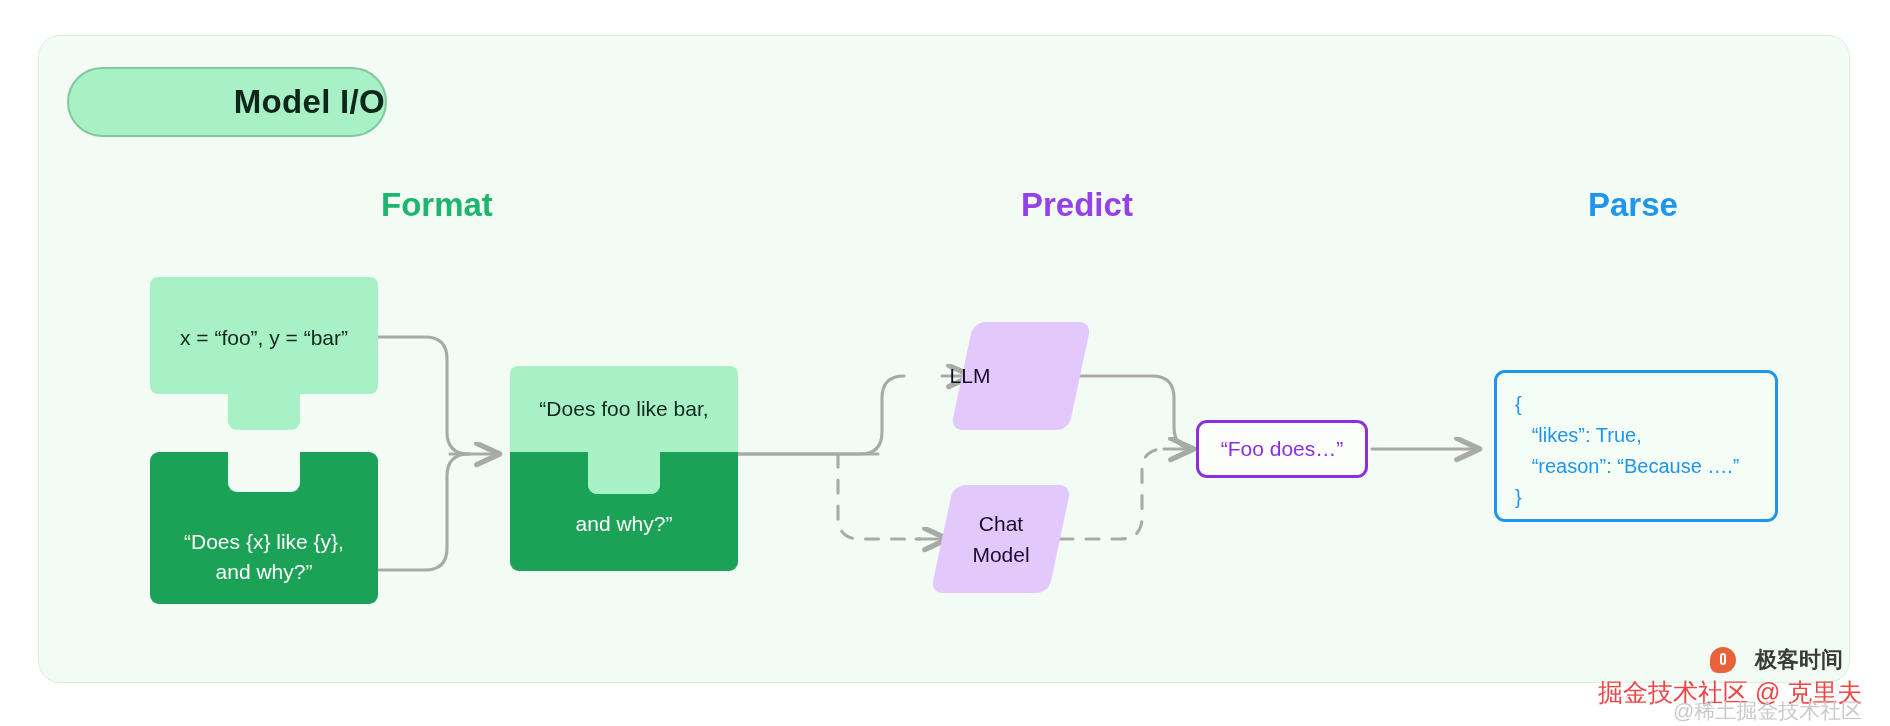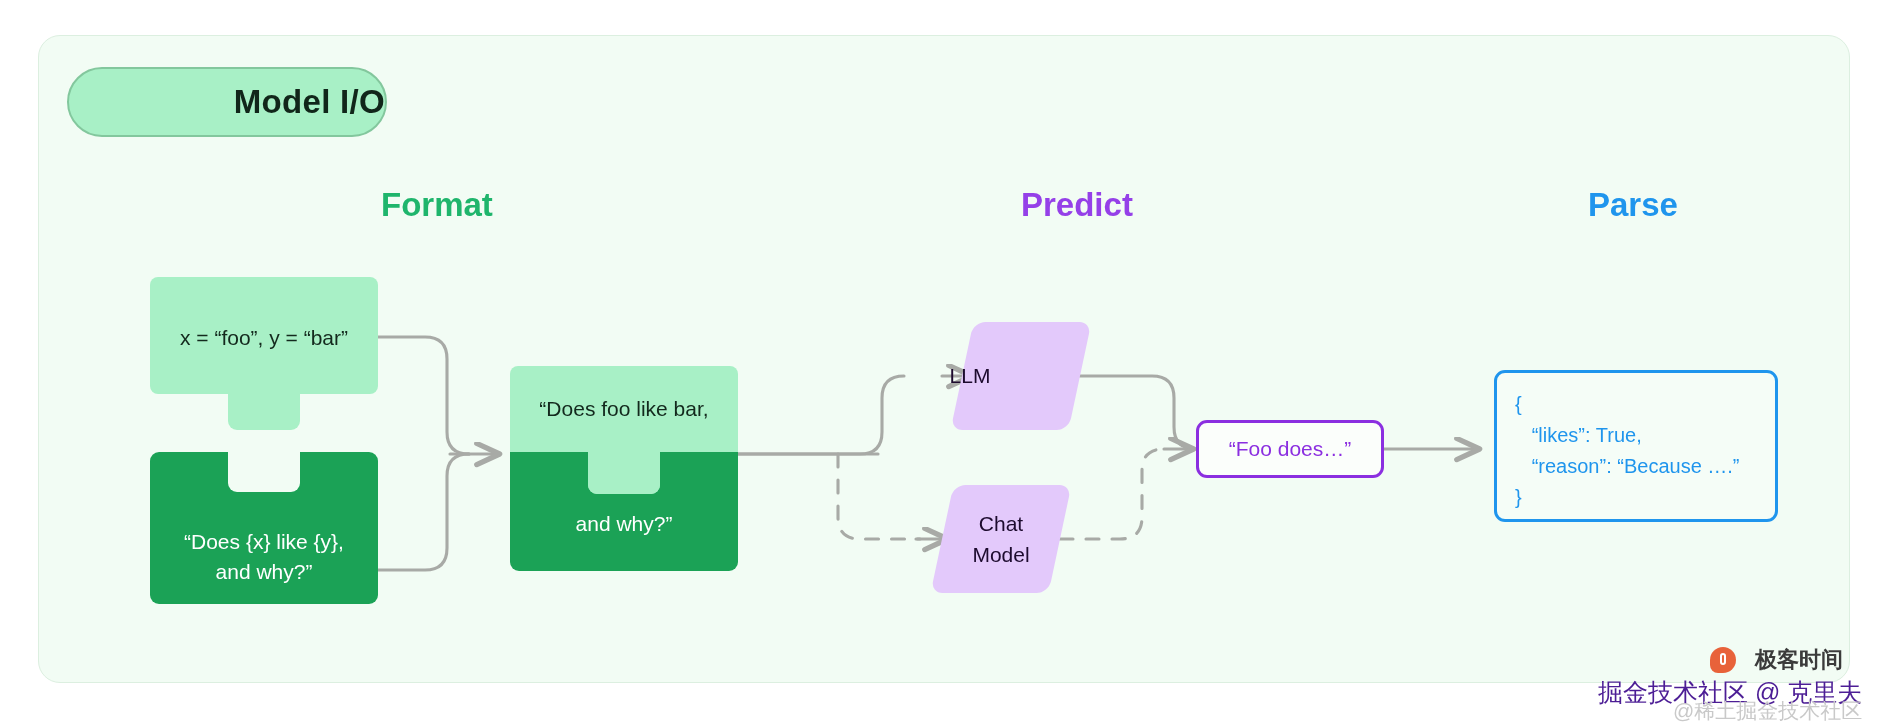--- a/index.html
+++ b/index.html
@@ -136,21 +136,21 @@
     white-space: pre-line;
   }
   #shape-llm { left: 962px; top: 322px; width: 118px; height: 108px; }
   #label-llm { left: 911px; top: 360px; width: 118px; }
   #shape-chat { left: 942px; top: 485px; width: 118px; height: 108px; }
   #label-chat { left: 942px; top: 508px; width: 118px; }
 
   
   #box-foo {
     position: absolute;
-    left: 1196px; top: 420px; width: 188px; height: 58px;
+    left: 1196px; top: 420px; width: 172px; height: 58px;
     background: #fbfefb;
     border: 3.5px solid #8b2fe0;
     border-radius: 11px;
     box-sizing: border-box;
     display: flex; align-items: center; justify-content: center;
   }
   #box-foo span { font-size: 21px; color: #8b2fe0; }
 
   #box-json {
     position: absolute;
@@ -198,21 +198,21 @@
     border-radius: 3px;
     box-sizing: border-box;
   }
   #wm-geek .txt {
     font-size: 22px; font-weight: bold; color: #3b3b3b;
   }
   #wm-juejin {
     position: absolute;
     left: 1598px; top: 676px;
     font-size: 25px;
-    color: #4c1d95;
+    color: #ef4444;
     white-space: nowrap;
   }
   #wm-juejin-sub {
     position: absolute;
     left: 1673px; top: 697px;
     font-size: 21px;
     color: #c9c9c9;
     white-space: nowrap;
   }
 </style>

